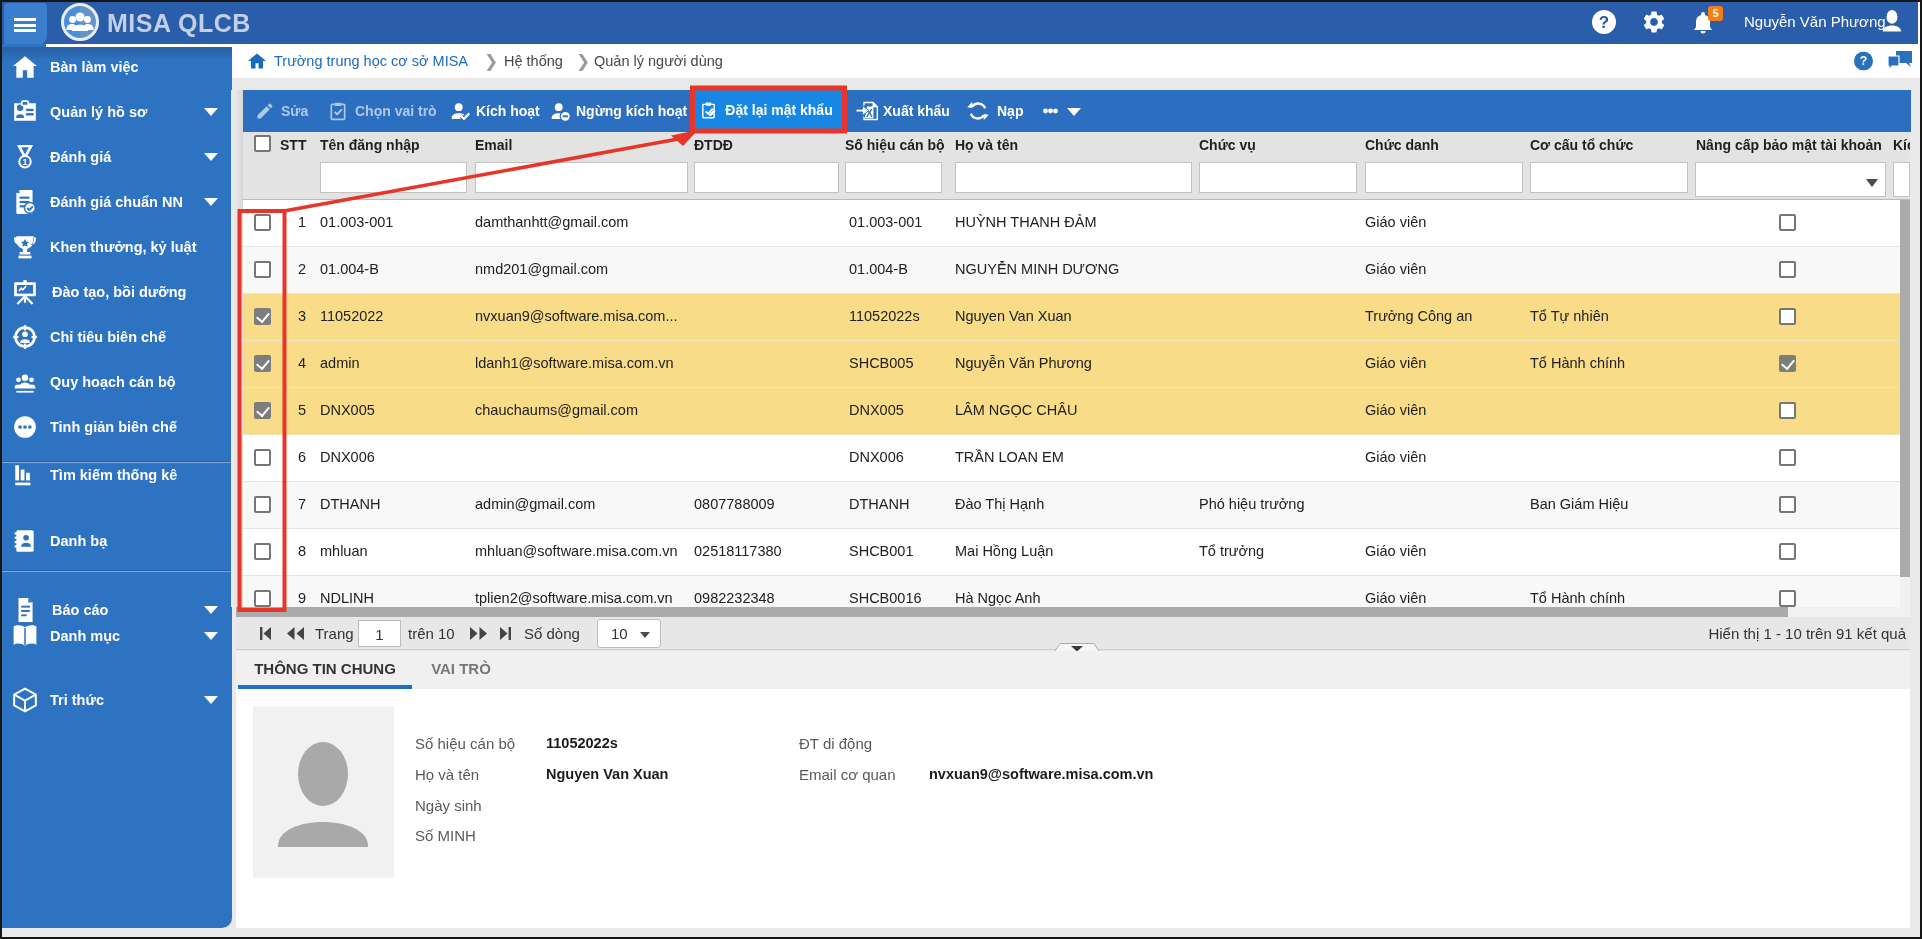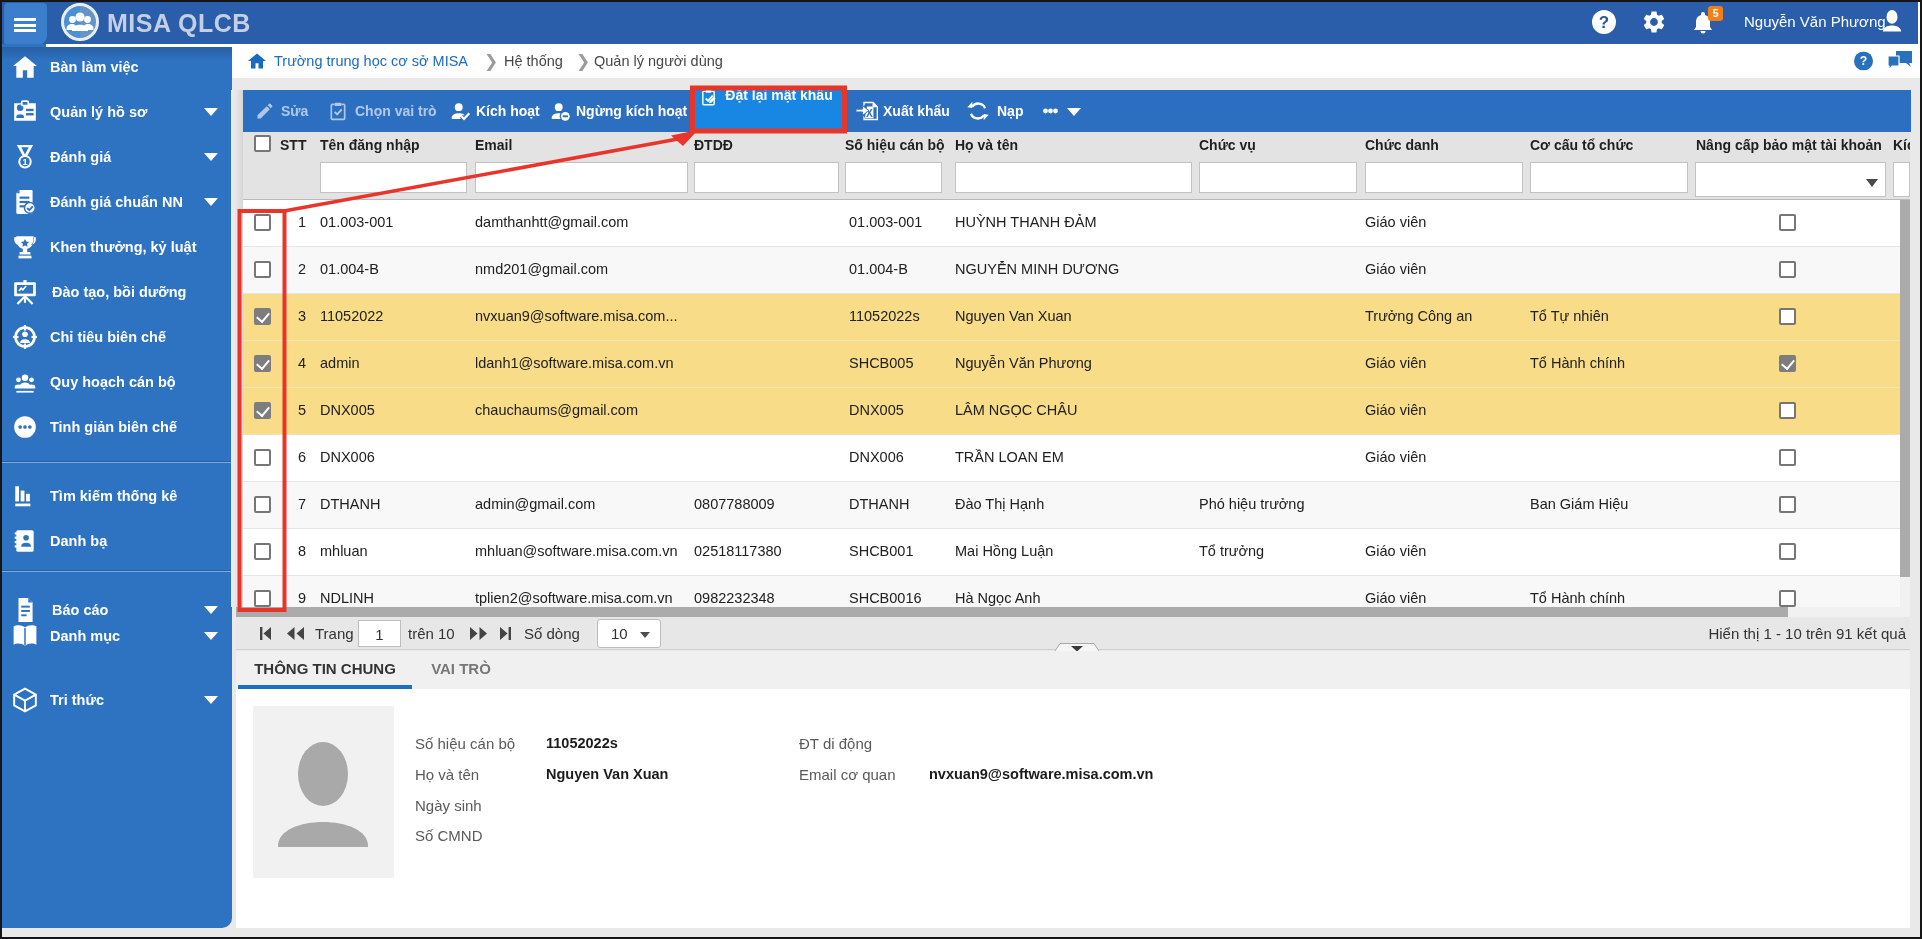--- a/index.html
+++ b/index.html
@@ -26,21 +26,21 @@
 .sdiv { position:absolute; left:0; width:232px; height:1px; background:rgba(255,255,255,0.38); box-shadow:0 -1px 0 rgba(0,0,0,0.15); }
 
 
 #bread { position:absolute; left:232px; top:44px; width:1688px; height:34px; background:#fff; }
 .bc { position:absolute; top:50%; transform:translateY(-50%); font-size:14.5px; white-space:nowrap; }
 
 
 #toolbar { position:absolute; left:236px; top:90px; width:1675px; height:42px; background:#2c6ec0; }
 .tbtn { position:absolute; top:0; height:42px; display:flex; align-items:center; color:#fff; font-size:14px; font-weight:bold; }
 .tbtn.dis { opacity:0.62; }
-#resetbtn { position:absolute; left:455px; top:-3px; width:151px; height:46px; background:#1887e4; display:flex; align-items:flex-start; justify-content:center; color:#fff; font-size:14px; font-weight:bold; }
+#resetbtn { position:absolute; left:455px; top:-3px; width:151px; height:46px; background:#1887e4; display:flex; align-items:center; justify-content:center; color:#fff; font-size:14px; font-weight:bold; }
 
 
 #thead { position:absolute; left:236px; top:132px; width:1674px; height:28px; background:#e3e3e3; color:#1f1f1f; font-size:14px; font-weight:bold; overflow:hidden; }
 #thead span { position:absolute; top:5px; white-space:nowrap; }
 #filters { position:absolute; left:236px; top:160px; width:1674px; height:40px; background:#e3e3e3; border-bottom:1px solid #b9b9b9; overflow:hidden; }
 .finp { position:absolute; top:2px; height:31px; background:#fff; border:1px solid #c2c2c2; }
 #tbody { position:absolute; left:236px; top:200px; width:1674px; height:407px; background:#fff; overflow:hidden; }
 .trow { position:absolute; left:0; width:1674px; height:47px; border-bottom:1px solid #e2e5ec; font-size:14.5px; color:#212121; }
 .trow.odd { background:#f8f8f8; }
 .trow.sel { background:#f9dc88; border-bottom:1px solid #eee3b9; }
@@ -186,21 +186,21 @@
   <div class="mitem" style="top:361px">
     <svg class="mi" viewBox="0 0 24 24">
           <circle cx="12" cy="12" r="10" fill="#fff"></circle>
           <circle cx="7.5" cy="12" r="1.7" fill="#2e73c2"></circle>
           <circle cx="12" cy="12" r="1.7" fill="#2e73c2"></circle>
           <circle cx="16.5" cy="12" r="1.7" fill="#2e73c2"></circle>
         </svg>
     <span class="ml">Tinh giản biên chế</span>
   </div>
   <div class="sdiv" style="top:418px"></div>
-  <div class="mitem" style="top:430px">
+  <div class="mitem" style="top:409px">
     <svg class="mi" viewBox="0 0 24 24">
           <rect x="3" y="3" width="3.5" height="14" fill="#fff"></rect>
           <rect x="8" y="7" width="3.5" height="10" fill="#fff"></rect>
           <rect x="13" y="10" width="3.5" height="7" fill="#fff"></rect>
           <rect x="3" y="19" width="14" height="2.5" fill="#fff"></rect>
         </svg>
     <span class="ml">Tìm kiếm thống kê</span>
   </div>
   <div class="mitem" style="top:475px">
     <svg class="mi" viewBox="0 0 24 24">
@@ -510,21 +510,21 @@
     <svg width="141" height="172" viewBox="0 0 141 172">
           <ellipse cx="70" cy="68" rx="25" ry="32" fill="#a9a9a9"></ellipse>
           <path fill="#a9a9a9" d="M25 140 c0-32 90-32 90 0 v1 h-90 z"></path>
         </svg>
   </div>
   <div class="dl" style="left:179px; top:46px">Số hiệu cán bộ</div>
   <div class="dv" style="left:310px; top:46px">11052022s</div>
   <div class="dl" style="left:179px; top:77px">Họ và tên</div>
   <div class="dv" style="left:310px; top:77px">Nguyen Van Xuan</div>
   <div class="dl" style="left:179px; top:108px">Ngày sinh</div>
-  <div class="dl" style="left:179px; top:138px">Số CMND</div>
+  <div class="dl" style="left:179px; top:138px">Số MINH</div>
   <div class="dl" style="left:563px; top:46px">ĐT di động</div>
   <div class="dl" style="left:563px; top:77px">Email cơ quan</div>
   <div class="dv" style="left:693px; top:77px">nvxuan9@software.misa.com.vn</div>
 </div>
 
 <div id="botstrip"></div>
 <div class="abs" style="left:0;top:0;width:1922px;height:2px;background:#161616;z-index:99"></div>
 <div class="abs" style="left:0;top:0;width:2px;height:939px;background:#161616;z-index:99"></div>
 <div class="abs" style="left:1920px;top:0;width:2px;height:939px;background:#161616;z-index:99"></div>
 <div class="abs" style="left:0;top:937px;width:1922px;height:2px;background:#161616;z-index:99"></div>

